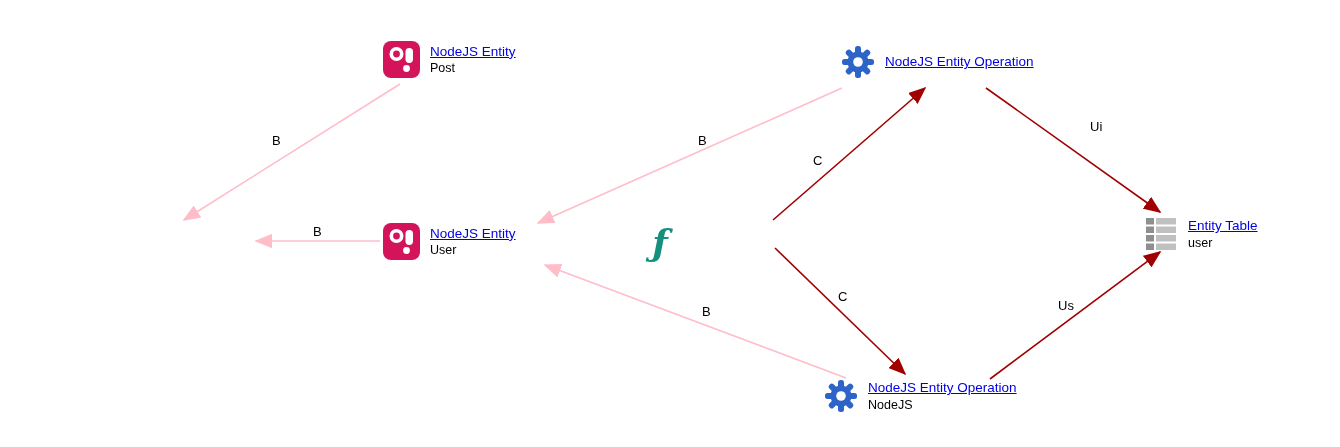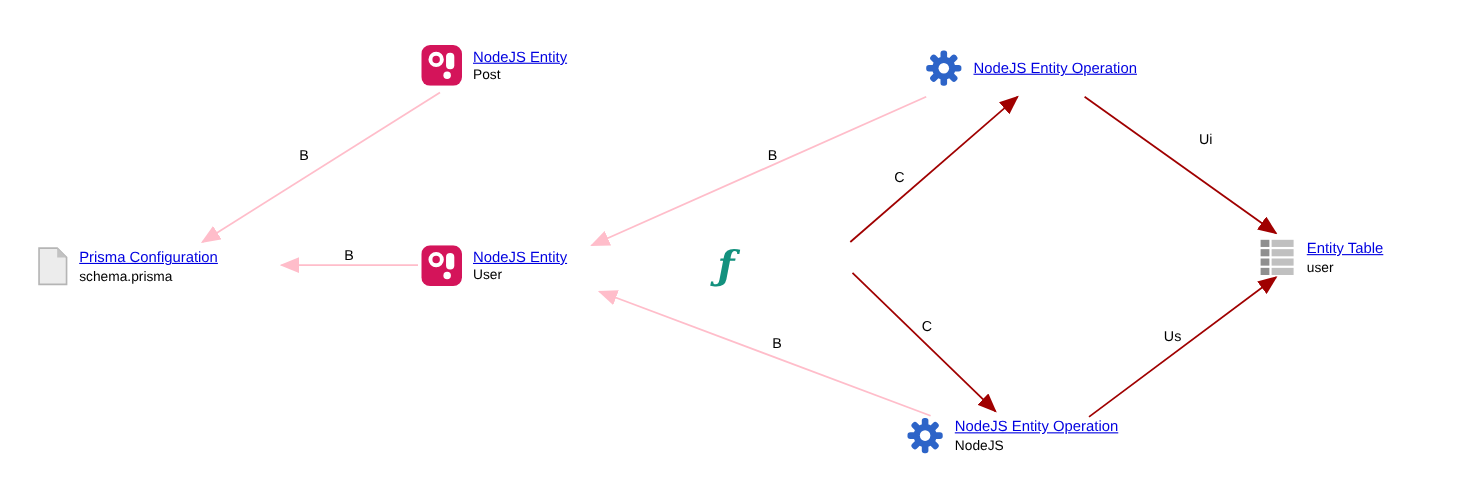--- a/index.html
+++ b/index.html
@@ -81,32 +81,20 @@
           <circle cx="17" cy="17" r="10.5"></circle>
         </g>
         <circle cx="17" cy="17" r="4.8" fill="#ffffff"></circle>
       </svg>
     </span>
     <span class="txt">
       <a class="title">NodeJS Entity Operation</a>
     </span>
   </div>
 
-  <div class="node n2">
-    <span class="icon">
-      <svg width="28" height="36" viewBox="0 0 28 36">
-        <path d="M1.5 1.5 H18 L26.5 10 V34.5 H1.5 Z" fill="#ececec" stroke="#b5b5b5" stroke-width="1.5"></path>
-        <path d="M18 1.5 V10 H26.5 Z" fill="#c2c2c2"></path>
-      </svg>
-    </span>
-    <span class="txt">
-      <a class="title">Prisma Configuration</a>
-      <span class="subtitle">schema.prisma</span>
-    </span>
-  </div>
 
   <div class="node n3">
     <span class="icon">
       <svg width="37" height="37" viewBox="0 0 37 37">
         <rect width="37" height="37" rx="8" fill="#d4145a"></rect>
         <circle cx="13.5" cy="13" r="5.2" fill="none" stroke="#fff" stroke-width="3.6"></circle>
         <rect x="22.5" y="7" width="7.5" height="15" rx="3.7" fill="#fff"></rect>
         <circle cx="23.5" cy="27.5" r="3.4" fill="#fff"></circle>
       </svg>
     </span>

